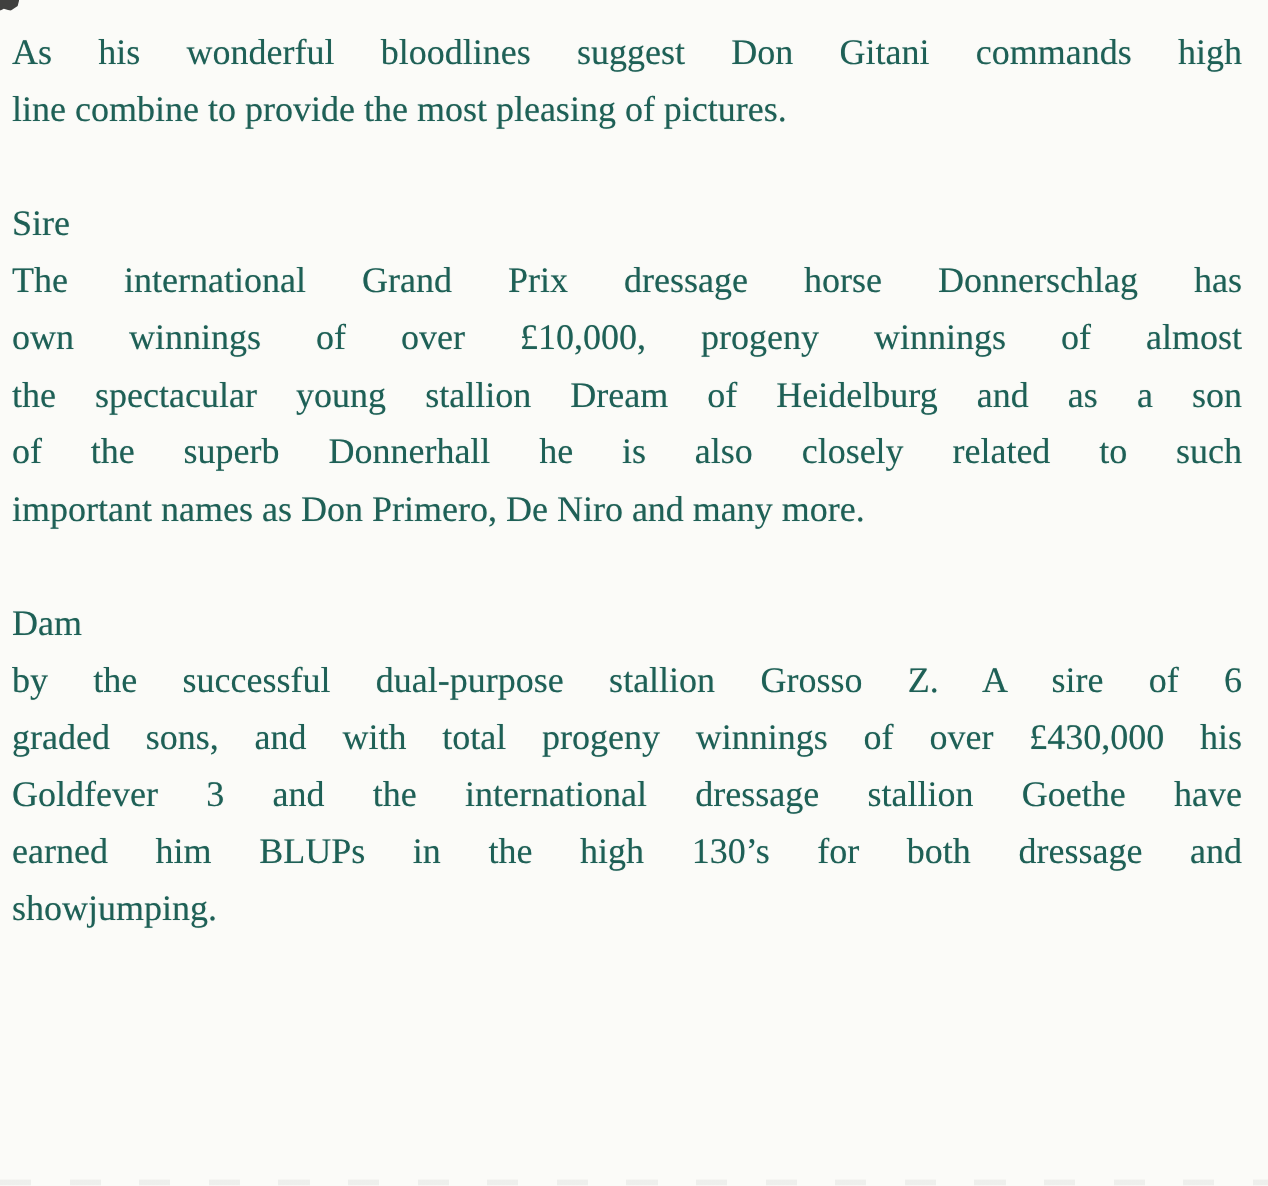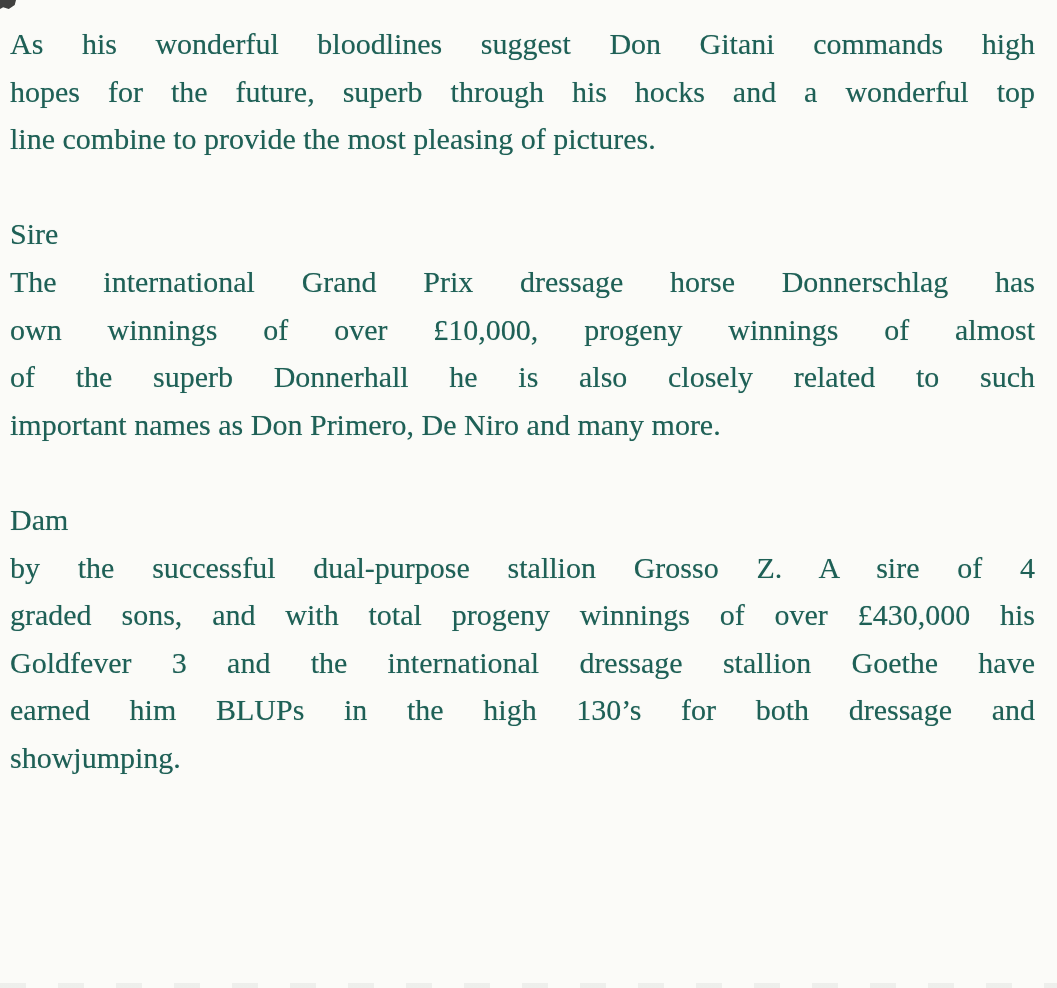--- a/index.html
+++ b/index.html
@@ -55,35 +55,35 @@
   }
 </style>
 </head>
 <body style="--paper: #fbfbf8; --ink: #1e6056; --mark: #1f1f1f;">
 
 <div class="corner-mark"></div>
 
 <div class="doc">
     <div>
       <div class="line just"><span>As his wonderful bloodlines suggest Don Gitani commands high</span></div>
-      <div class="line just"><span>hopes for the future, superb through his hocks and a wonderful top</span></div>
       <div class="line"><span>line combine to provide the most pleasing of pictures.</span></div>
     </div>
     <div class="line spacer"></div>
     <div>
       <div class="line heading">Sire</div>
       <div class="line just"><span>The international Grand Prix dressage horse </span><b>Donnerschlag</b><span> has</span></div>
       <div class="line just"><span>own winnings of over £10,000, progeny winnings of almost</span></div>
+      <div class="line just"><span>the spectacular young stallion </span><b>Dream of Heidelburg</b><span> and as a son</span></div>
       <div class="line just"><span>of the superb </span><b>Donnerhall</b><span> he is also closely related to such</span></div>
       <div class="line"><span>important names as </span><b>Don Primero, De Niro</b><span> and many more.</span></div>
     </div>
     <div class="line spacer"></div>
     <div>
       <div class="line heading">Dam</div>
-      <div class="line just"><span>by the successful dual-purpose stallion </span><b>Grosso Z</b><span>. A sire of 4</span></div>
+      <div class="line just"><span>by the successful dual-purpose stallion </span><b>Grosso Z</b><span>. A sire of 6</span></div>
       <div class="line just"><span>graded sons, and with total progeny winnings of over £430,000 his</span></div>
       <div class="line just"><b>Goldfever 3</b><span> and the international dressage stallion </span><b>Goethe</b><span> have</span></div>
       <div class="line just"><span>earned him BLUPs in the high 130’s for both dressage and</span></div>
       <div class="line"><span>showjumping.</span></div>
     </div>
   </div>
 
 <div class="bottom-artifact"></div>
 
 </body></html>

